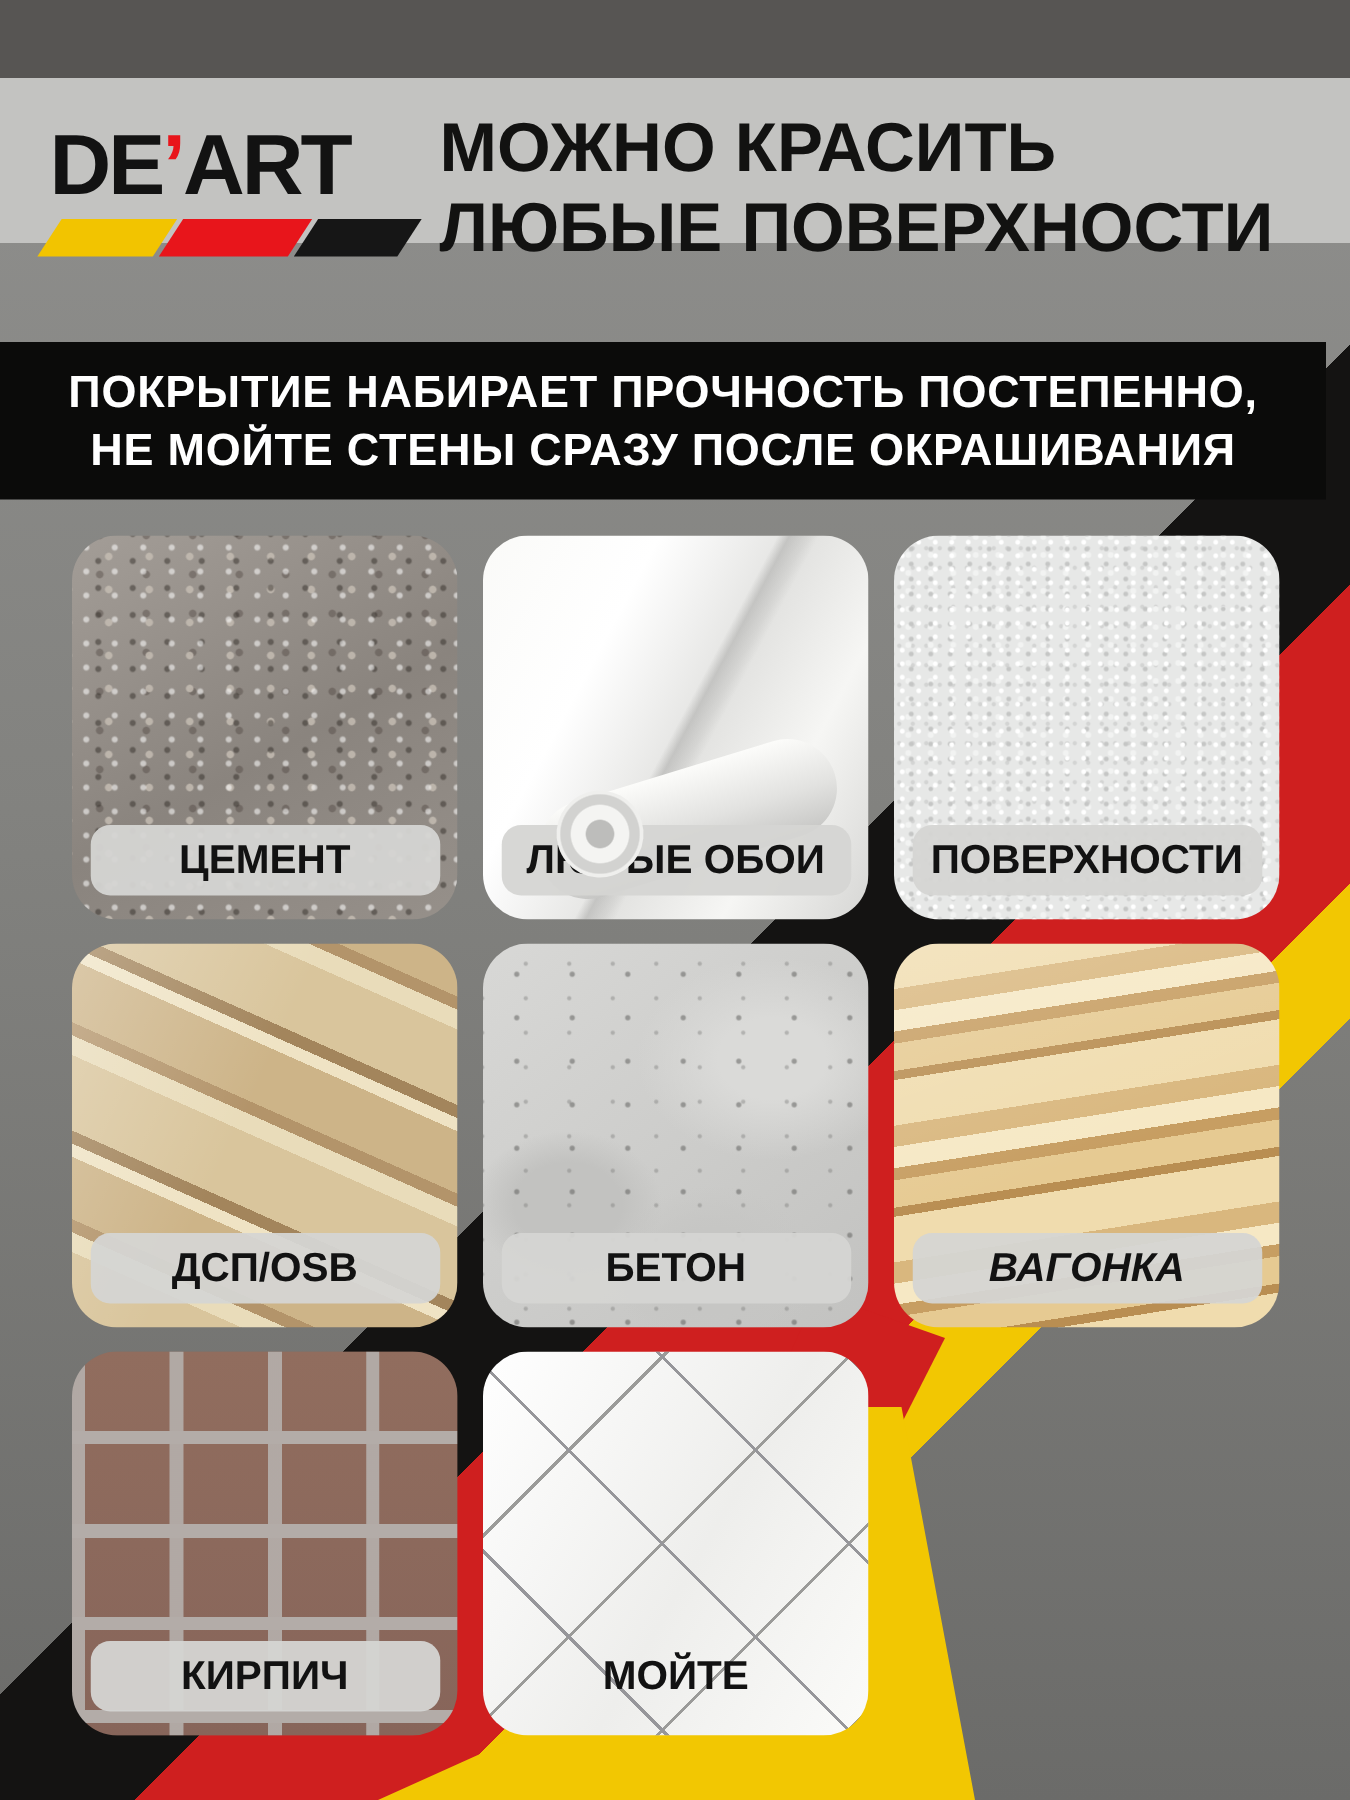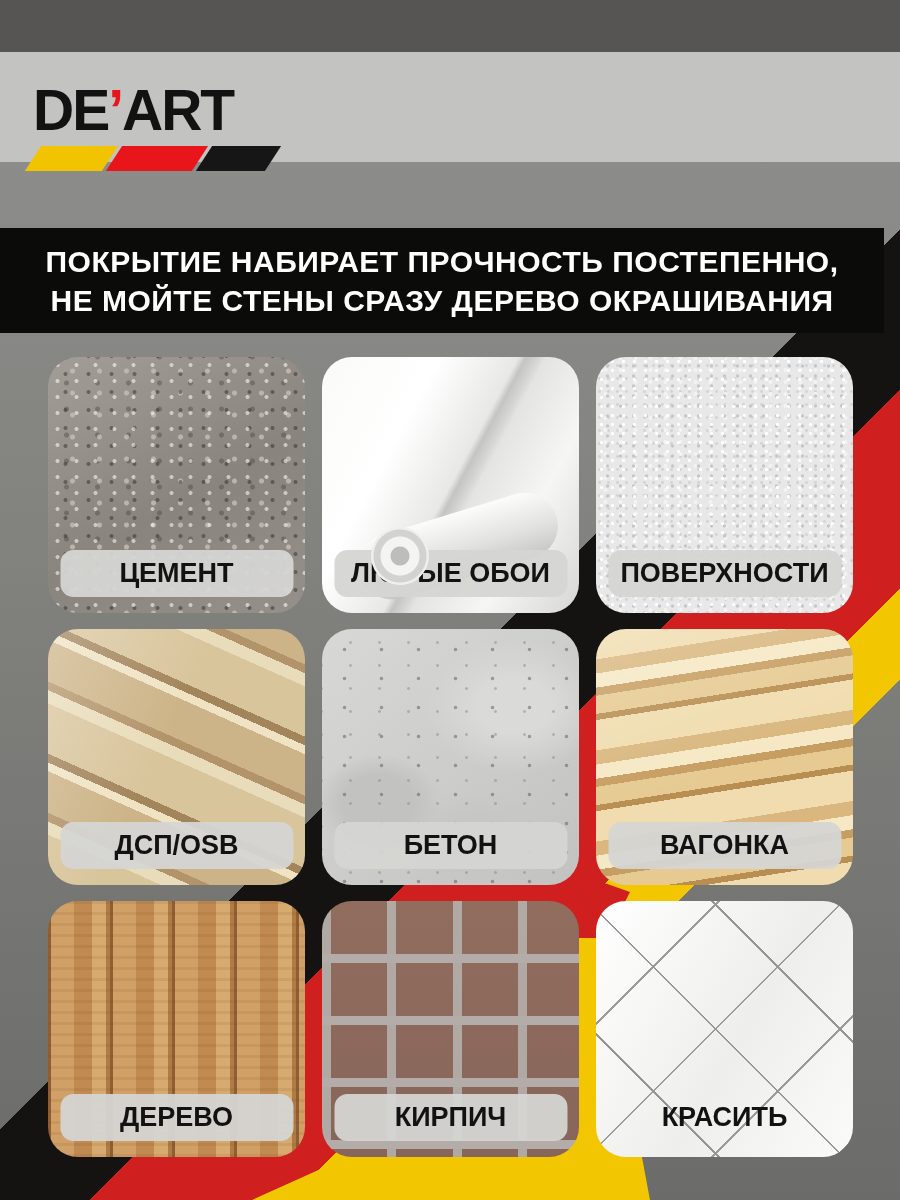--- a/index.html
+++ b/index.html
@@ -85,21 +85,21 @@
   .tex-osb{background:
     linear-gradient(115deg,rgba(255,255,255,.28),transparent 45%),
     repeating-linear-gradient(24deg,
       #d9c59c 0 46px,#e9dcba 46px 58px,#b3946a 58px 66px,
       #cdb488 66px 104px,#efe3c4 104px 112px,#a3855c 112px 120px);}
 
   .tex-paneling{background:
     linear-gradient(160deg,rgba(255,255,255,.22),transparent 55%),
     repeating-linear-gradient(171deg,
       #f0dcae 0 30px,#d9b77e 30px 44px,#f6e8c4 44px 58px,
-      #c79e62 58px 66px,#e6ca92 66px 84px,#b98e52 84px 90px);}
+      #c79e62 58px 66px,#e6ca92 66px 84px,#b98e52 84px 90px); font-style: italic;}
 
   .tex-wood{background:
     repeating-linear-gradient(0deg,rgba(110,65,25,.10) 0 3px,transparent 3px 11px),
     repeating-linear-gradient(90deg,
       #8f5f33 0 3px,#d0a066 3px 26px,#c08a50 26px 44px,#d7aa70 44px 58px,#b07c44 58px 62px);}
 
   .tex-brick{background-color:#8d6a5c;background-image:
     repeating-linear-gradient(180deg,transparent 0 53px,#b3aca8 53px 62px),
     repeating-linear-gradient(90deg,rgba(179,172,168,.95) 0 9px,transparent 9px 131px),
     repeating-linear-gradient(90deg,rgba(179,172,168,.95) 0 9px,transparent 9px 131px),
@@ -124,25 +124,29 @@
 
   <div class="header-panel">
     <div class="logo">
       <div class="wordmark"><span>DE</span><span class="apos">’</span><span>ART</span></div>
       <div class="logo-stripe">
         <span class="seg seg-y"></span>
         <span class="seg seg-r"></span>
         <span class="seg seg-k"></span>
       </div>
     </div>
+    <h1 class="page-title">
+      <span>МОЖНО КРАСИТЬ</span><br>
+      <span>ЛЮБЫЕ ПОВЕРХНОСТИ</span>
+    </h1>
   </div>
 
   <div class="notice-bar">
     <div>ПОКРЫТИЕ НАБИРАЕТ ПРОЧНОСТЬ ПОСТЕПЕННО,</div>
-    <div>НЕ МОЙТЕ СТЕНЫ СРАЗУ ДЕРЕВО ОКРАШИВАНИЯ</div>
+    <div>НЕ МОЙТЕ СТЕНЫ СРАЗУ ПОСЛЕ ОКРАШИВАНИЯ</div>
   </div>
 
   <div class="grid">
 
     <figure class="tile tex-cement">
       <figcaption class="pill">
         <span>ЦЕМЕНТ</span>
       </figcaption>
     </figure>
 
@@ -169,32 +173,27 @@
         <span>БЕТОН</span>
       </figcaption>
     </figure>
 
     <figure class="tile tex-paneling">
       <figcaption class="pill">
         <span>ВАГОНКА</span>
       </figcaption>
     </figure>
 
-    <figure class="tile tex-wood">
-      <figcaption class="pill">
-        <span>ДЕРЕВО</span>
-      </figcaption>
-    </figure>
 
     <figure class="tile tex-brick">
       <figcaption class="pill">
         <span>КИРПИЧ</span>
       </figcaption>
     </figure>
 
     <figure class="tile tex-tilefloor">
       <figcaption class="pill">
-        <span>КРАСИТЬ</span>
+        <span>МОЙТЕ</span>
       </figcaption>
     </figure>
 
   </div>
 </div>
 
 </body></html>

